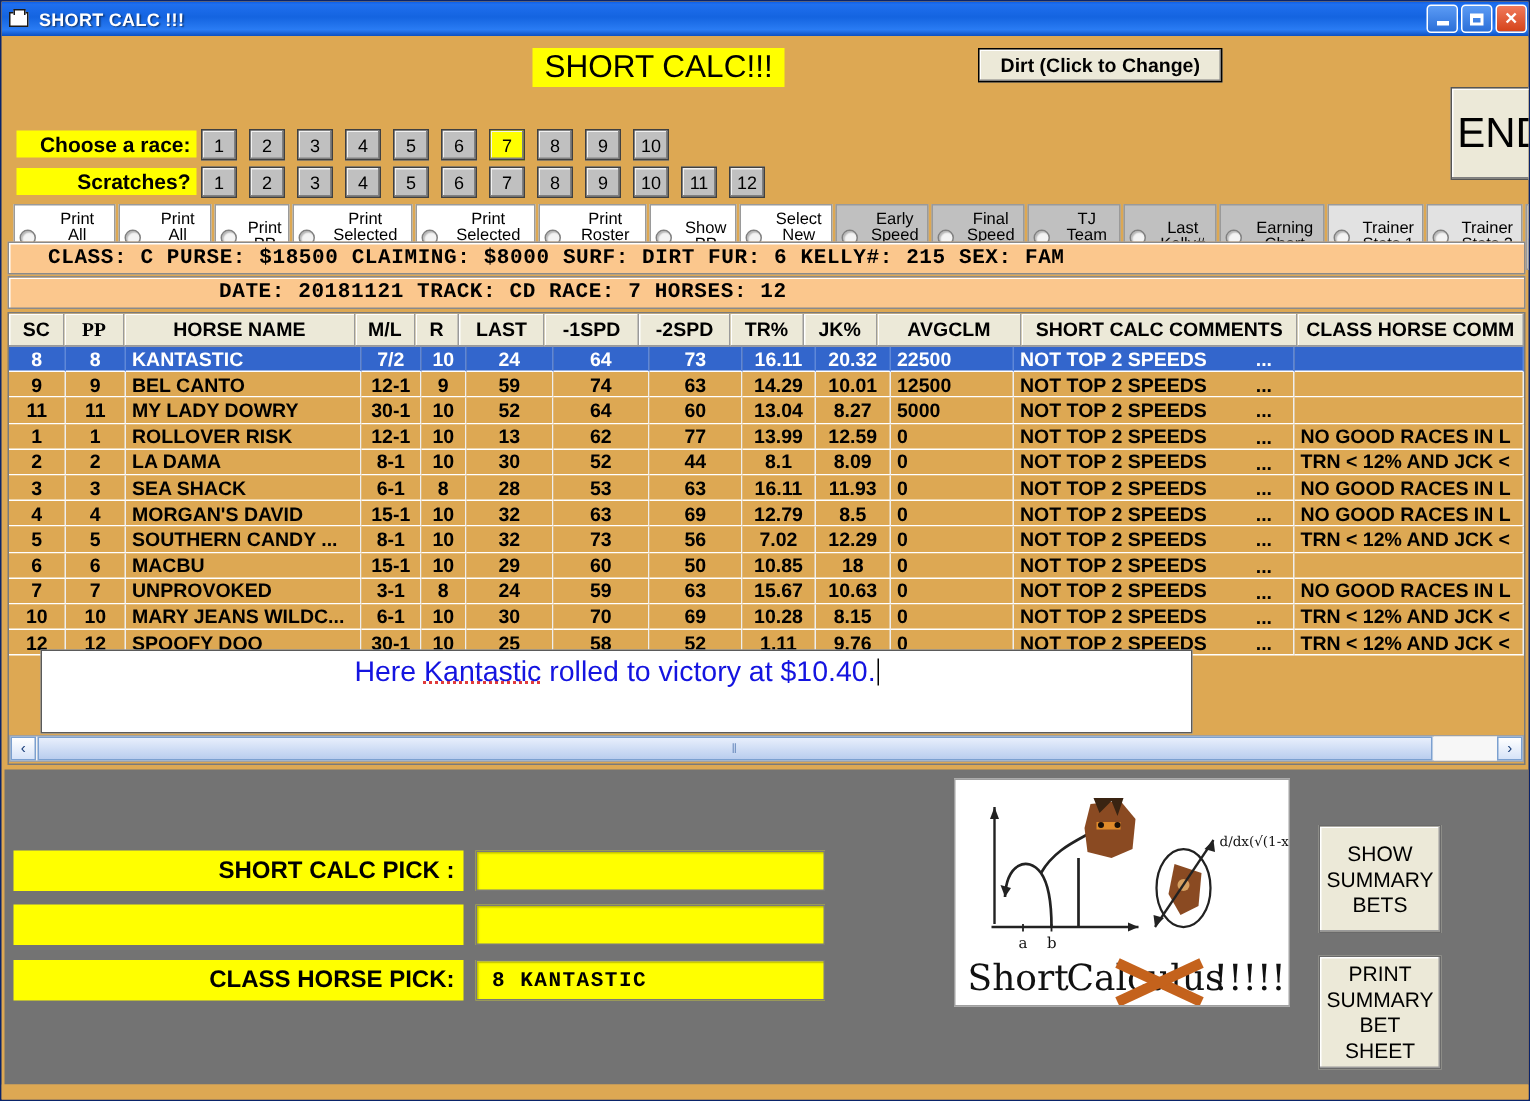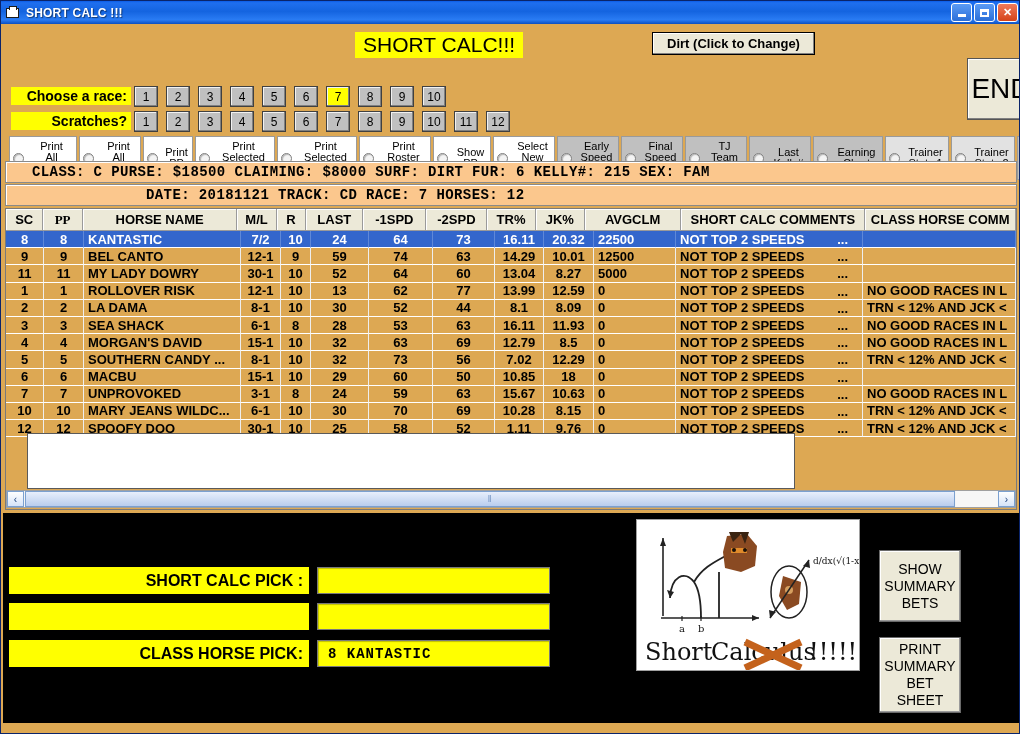--- a/index.html
+++ b/index.html
@@ -222,21 +222,21 @@
     border: 1px solid #7ba0d0; margin: 0 1px;
     flex: 0 0 auto; width: 930px;
     display: flex; align-items: center; justify-content: center;
     color: #6f8fc0; font-size: 9px; letter-spacing: 1px;
   }
   .hs-track { flex: 1 1 auto; height: 16px; background: #f7f7f7; }
 
   
   .bottom-panel {
     position: absolute; left: 2px; top: 512px; width: 1016px; height: 210px;
-    background: #000000;
+    background: #737373;
   }
   .ylabel {
     position: absolute; background: #ffff00; color: #000;
     font-size: 16px; font-weight: bold;
     display: flex; align-items: center; justify-content: flex-end;
     padding-right: 6px;
     font-family: "Liberation Sans", sans-serif;
   }
   .yfield {
     position: absolute; background: #ffff00;
@@ -611,20 +611,21 @@
           <div class="gc ctr" style="width: 49px;">1.11</div>
           <div class="gc ctr" style="width: 50px;">9.76</div>
           <div class="gc" style="width: 82px;">0</div>
           <div class="gc ell" style="width: 187px;">NOT TOP 2 SPEEDS</div>
           <div class="gc" style="width: 153px;">TRN &lt; 12% AND JCK &lt;</div>
         </div>
       </div>
   </div>
 
   <div class="tooltip-box">
+    <div class="tt-line"><span>Here </span><span class="tt-underline">Kantastic</span><span> rolled to victory at $10.40.</span><span class="tt-caret"></span></div>
   </div>
 
   <div class="hscroll">
     <div class="hs-btn">‹</div>
     <div class="hs-thumb">‖</div>
     <div class="hs-track"></div>
     <div class="hs-btn">›</div>
   </div>
 
   <div class="bottom-panel">

